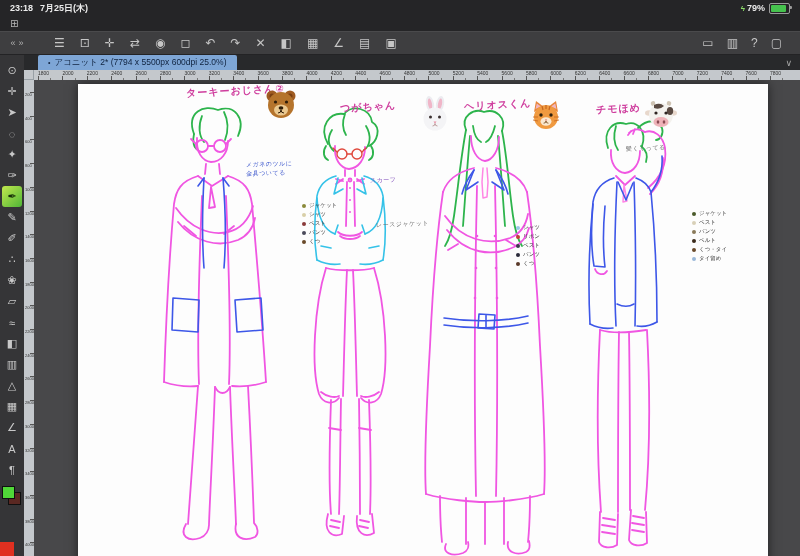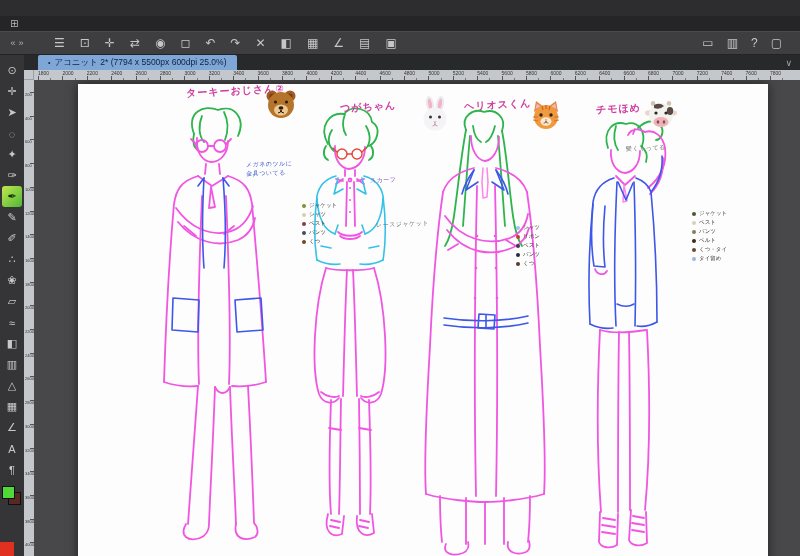--- a/index.html
+++ b/index.html
@@ -81,20 +81,32 @@
   .note{position:absolute;font-size:6px;line-height:1.5;white-space:pre-line;transform:rotate(-2deg);letter-spacing:.5px;}
   .olist{position:absolute;display:flex;flex-direction:column;gap:2px;}
   .oli{display:flex;align-items:center;gap:3px;font-size:5.5px;color:#333;white-space:nowrap;}
   .oli i{width:4px;height:4px;border-radius:50%;display:inline-block;flex:0 0 auto;}
 </style>
 </head>
 <body>
 
 <div class="app">
 
+  <header class="statusbar">
+    <div class="sb-left">
+      <span>23:18</span><span>7月25日(木)</span>
+    </div>
+    <div class="sb-right">
+      <span class="bolt">ϟ</span>
+      <span>79%</span>
+      <span class="battery">
+          <i></i>
+        </span>
+    </div>
+  </header>
 
   <nav class="menubar">
     <span class="appicon">⊞</span>
   </nav>
 
   <div class="toolbar">
     <div class="chev">
         <span class="tbtn">«</span>
         <span class="tbtn">»</span>
       </div>

